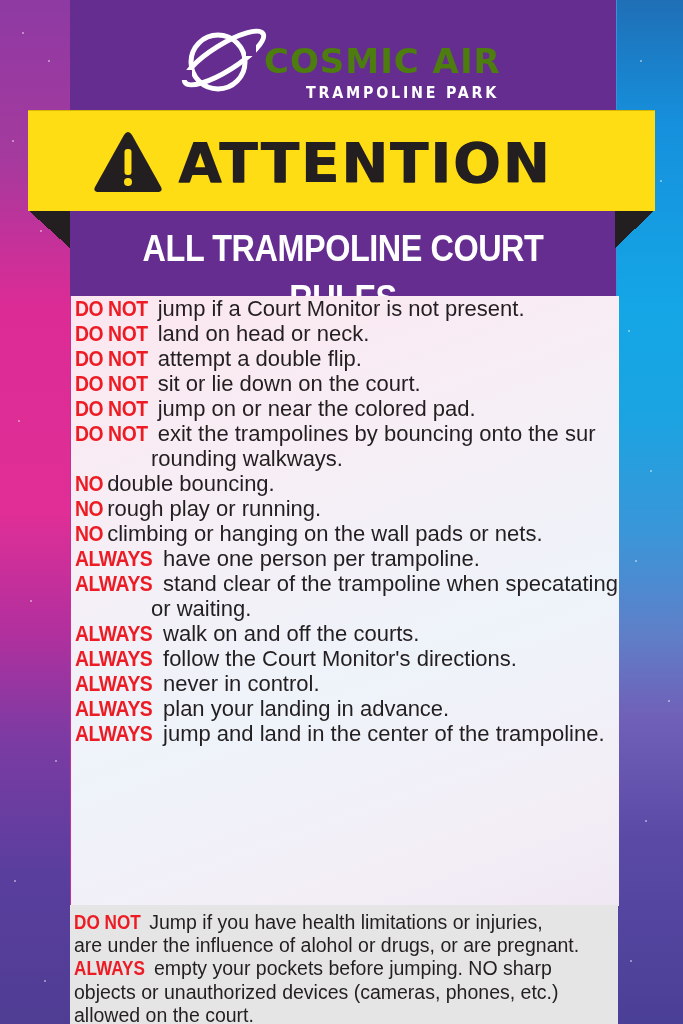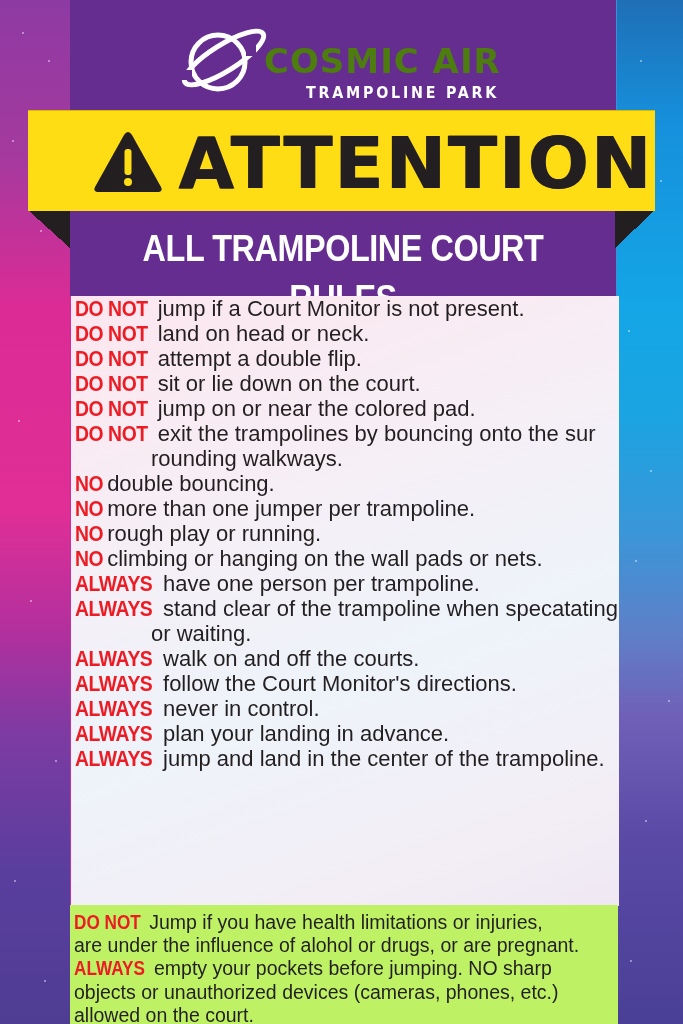--- a/index.html
+++ b/index.html
@@ -45,21 +45,21 @@
   }
   .banner {
     position: absolute; left: 28px; top: 110px; width: 627px; height: 100px;
     background: #ffdd15; border-top: 1px solid #d9b800;
     display: flex; align-items: center; justify-content: center;
   }
   .warn-icon { position: absolute; left: 64px; top: 18px; }
   .attention-text {
     position: absolute; left: 150px; top: 20px;
     font-family: "DejaVu Sans", sans-serif; font-weight: bold;
-    font-size: 72px; line-height: 64px; color: #231f20; letter-spacing: 2px;
+    font-size: 56px; line-height: 64px; color: #231f20; letter-spacing: 2px;
     white-space: nowrap;
     text-shadow: 1px 0 0 #231f20;
   }
   .subtitle {
     position: absolute; left: 70px; top: 224px; width: 546px;
     text-align: center; color: #fff;
     font-family: "Liberation Sans", sans-serif; font-weight: bold;
     font-size: 36px; line-height: 50px; letter-spacing: -0.5px;
     transform: scaleX(0.9); transform-origin: center;
   }
@@ -77,21 +77,21 @@
   .rule .kw {
     color: #ed1c24; font-weight: bold; letter-spacing: -0.5px;
     display: inline-block; transform: scaleX(0.88); transform-origin: left;
     margin-right: -6px;
   }
   .rule .cont { display: block; padding-left: 76px; }
   .rule.always .cont { padding-left: 76px; }
   .rules-list .rule:first-child { margin-top: 0px; }
   .footer-panel {
     position: absolute; left: 70px; top: 905px; width: 548px; height: 119px;
-    background: #bef264;
+    background: #e5e5e5;
   }
   .footer-text {
     position: absolute; left: 4px; top: 6px; right: 0;
     font-family: "Liberation Sans", sans-serif;
     font-size: 19.5px; line-height: 23.2px; color: #231f20;
   }
   .footer-text .kw { color: #ed1c24; font-weight: bold; display: inline-block; transform: scaleX(0.88); transform-origin: left; margin-right: -6px; }
   .footer-line { display: block; white-space: nowrap; }
 </style>
 </head>
@@ -149,21 +149,20 @@
 
 <div class="rules-panel">
   <ul class="rules-list">
     <li class="rule"><span class="kw">DO NOT</span> <span>jump if a Court Monitor is not present.</span></li>
     <li class="rule"><span class="kw">DO NOT</span> <span>land on head or neck.</span></li>
     <li class="rule"><span class="kw">DO NOT</span> <span>attempt a double flip.</span></li>
     <li class="rule"><span class="kw">DO NOT</span> <span>sit or lie down on the court.</span></li>
     <li class="rule"><span class="kw">DO NOT</span> <span>jump on or near the colored pad.</span></li>
     <li class="rule"><span class="kw">DO NOT</span> <span>exit the trampolines by bouncing onto the sur</span><span class="cont">rounding walkways.</span></li>
     <li class="rule"><span class="kw">NO</span> <span>double bouncing.</span></li>
-    <li class="rule"><span class="kw">NO</span> <span>more than one jumper per trampoline.</span></li>
     <li class="rule"><span class="kw">NO</span> <span>rough play or running.</span></li>
     <li class="rule"><span class="kw">NO</span> <span>climbing or hanging on the wall pads or nets.</span></li>
     <li class="rule always"><span class="kw">ALWAYS</span> <span>have one person per trampoline.</span></li>
     <li class="rule always"><span class="kw">ALWAYS</span> <span>stand clear of the trampoline when specatating</span><span class="cont">or  waiting.</span></li>
     <li class="rule always"><span class="kw">ALWAYS</span> <span>walk on and off the courts.</span></li>
     <li class="rule always"><span class="kw">ALWAYS</span> <span>follow the Court Monitor's directions.</span></li>
     <li class="rule always"><span class="kw">ALWAYS</span> <span>never in control.</span></li>
     <li class="rule always"><span class="kw">ALWAYS</span> <span>plan your landing in advance.</span></li>
     <li class="rule always"><span class="kw">ALWAYS</span> <span>jump and land in the center of the trampoline.</span></li>
   </ul>

